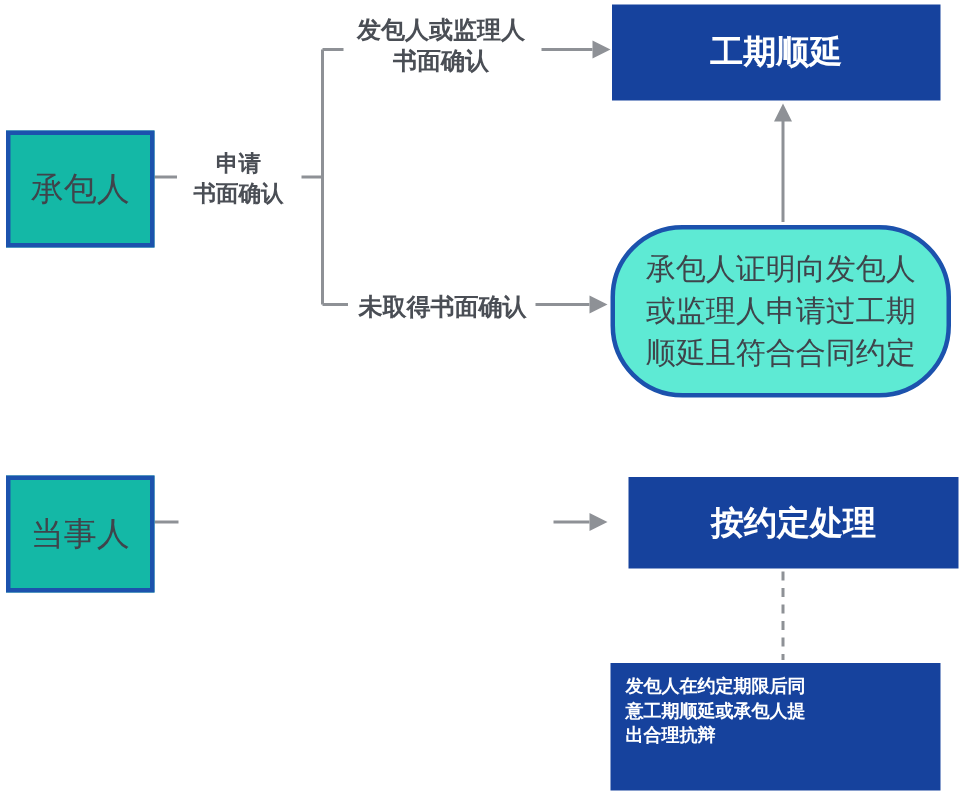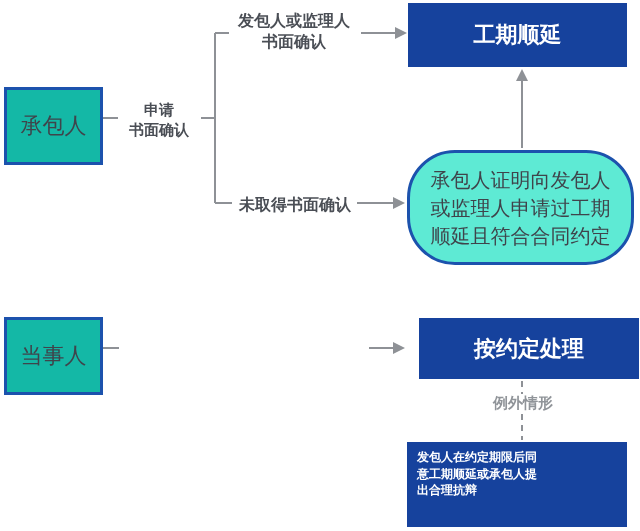--- a/index.html
+++ b/index.html
@@ -116,21 +116,20 @@
 
   <div class="node src-box" id="party-box">
     <span>当事人</span>
   </div>
 
 
   <div class="node blue-box" id="result-box-2">
     <span>按约定处理</span>
   </div>
 
-  <div class="edge-label" id="exception-label">例外情形</div>
 
   <div class="node blue-box" id="exception-box">
     <span>发包人在约定期限后同
 意工期顺延或承包人提
 出合理抗辩</span>
   </div>
 
 </div>
 
 </body></html>

